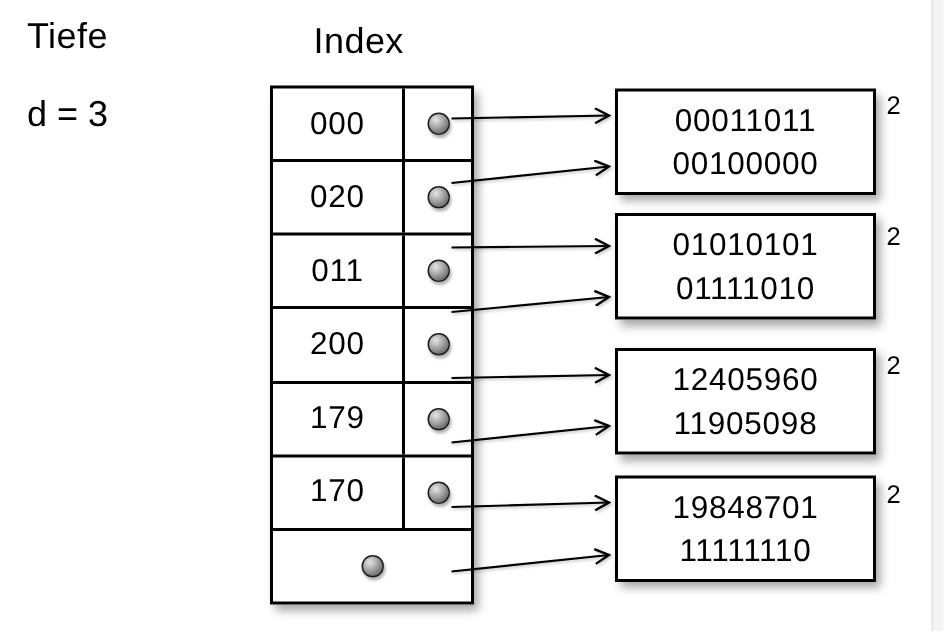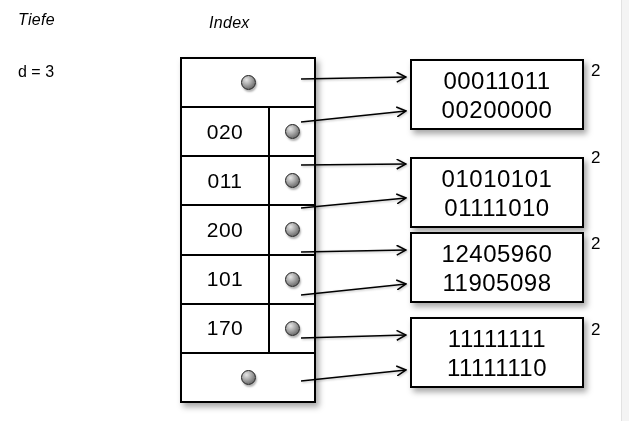--- a/index.html
+++ b/index.html
@@ -5,27 +5,27 @@
   html,body { margin:0; padding:0; background:#ffffff; }
   .canvas {
     position:relative; width:629px; height:421px; overflow:hidden;
     background:#ffffff; font-family:"Liberation Sans", sans-serif; color:#000;
   }
   .edge-strip {
     position:absolute; left:621px; top:0; width:8px; height:421px;
     background:#f4f4f4; border-left:1px solid #e2e2e2;
   }
   .hdr {
-    position:absolute; font-size:16px; font-style:italic; letter-spacing:0.3px;
+    position:absolute; font-size:24px; letter-spacing:0.3px;
     white-space:nowrap;
   }
   .hdr-tiefe  { left:18px;  top:11px; }
   .hdr-index  { left:209px; top:14px; }
   .hdr-seiten { left:466px; top:11px; }
-  .depth-text { position:absolute; left:18px; top:63px; font-size:16px; white-space:nowrap; }
+  .depth-text { position:absolute; left:18px; top:63px; font-size:24px; white-space:nowrap; }
 
   
   .hash-table {
     position:absolute; left:180px; top:57px; width:136px; height:346px;
     box-sizing:border-box; border:2px solid #000; background:#fff;
     display:flex; flex-direction:column;
     box-shadow:3px 4px 6px rgba(0,0,0,0.35);
   }
   .hash-row { flex:1; display:flex; }
   .hash-row:not(:last-child) { border-bottom:2px solid #000; }
@@ -42,22 +42,22 @@
     box-shadow:1px 2px 2px rgba(0,0,0,0.3);
   }
 
   
   .page-box {
     position:absolute; left:410px; width:174px; height:71px;
     box-sizing:border-box; border:2px solid #000; background:#fff;
     display:flex; flex-direction:column; align-items:center; justify-content:center;
     box-shadow:3px 4px 6px rgba(0,0,0,0.35);
   }
-  .page-box .entry { font-size:24px; line-height:29px; letter-spacing:0.5px; white-space:nowrap; }
-  .pb-0 { top:59px; }  .pb-1 { top:157px; }  .pb-2 { top:232px; }  .pb-3 { top:317px; }
+  .page-box .entry { font-size:21px; line-height:29px; letter-spacing:0.5px; white-space:nowrap; }
+  .pb-0 { top:59px; }  .pb-1 { top:142px; }  .pb-2 { top:232px; }  .pb-3 { top:317px; }
   .local-depth { position:absolute; left:591px; font-size:17px; }
   .ld-0 { top:61px; } .ld-1 { top:148px; } .ld-2 { top:234px; } .ld-3 { top:320px; }
 
   .arrows-layer {
     position:absolute; left:0; top:0; width:629px; height:421px;
     pointer-events:none;
     filter:drop-shadow(1px 1.5px 1px rgba(0,0,0,0.25));
   }
 </style>
 </head>
@@ -67,20 +67,21 @@
 
   <div class="edge-strip"></div>
 
   <div class="hdr hdr-tiefe">Tiefe</div>
   <div class="hdr hdr-index">Index</div>
 
   <div class="depth-text">d = 3</div>
 
   <div class="hash-table">
     <div class="hash-row">
+      <div class="cell-label">000</div>
       <div class="cell-ptr">
           <span class="ptr-dot"></span>
         </div>
     </div>
     <div class="hash-row">
       <div class="cell-label">020</div>
       <div class="cell-ptr">
           <span class="ptr-dot"></span>
         </div>
     </div>
@@ -90,21 +91,21 @@
           <span class="ptr-dot"></span>
         </div>
     </div>
     <div class="hash-row">
       <div class="cell-label">200</div>
       <div class="cell-ptr">
           <span class="ptr-dot"></span>
         </div>
     </div>
     <div class="hash-row">
-      <div class="cell-label">101</div>
+      <div class="cell-label">179</div>
       <div class="cell-ptr">
           <span class="ptr-dot"></span>
         </div>
     </div>
     <div class="hash-row">
       <div class="cell-label">170</div>
       <div class="cell-ptr">
           <span class="ptr-dot"></span>
         </div>
     </div>
@@ -128,32 +129,32 @@
       <line x1="301" y1="208" x2="406" y2="198" marker-end="url(#arrowhead)"></line>
       <line x1="301" y1="252" x2="406" y2="250" marker-end="url(#arrowhead)"></line>
       <line x1="301" y1="295" x2="406" y2="284" marker-end="url(#arrowhead)"></line>
       <line x1="301" y1="338" x2="406" y2="335" marker-end="url(#arrowhead)"></line>
       <line x1="301" y1="381" x2="406" y2="370" marker-end="url(#arrowhead)"></line>
     </g>
   </svg>
 
   <div class="page-box pb-0">
     <div class="entry">00011011</div>
-    <div class="entry">00200000</div>
+    <div class="entry">00100000</div>
   </div>
   <div class="page-box pb-1">
     <div class="entry">01010101</div>
     <div class="entry">01111010</div>
   </div>
   <div class="page-box pb-2">
     <div class="entry">12405960</div>
     <div class="entry">11905098</div>
   </div>
   <div class="page-box pb-3">
-    <div class="entry">11111111</div>
+    <div class="entry">19848701</div>
     <div class="entry">11111110</div>
   </div>
 
   <div class="local-depth ld-0">2</div>
   <div class="local-depth ld-1">2</div>
   <div class="local-depth ld-2">2</div>
   <div class="local-depth ld-3">2</div>
 
 </div>
 

